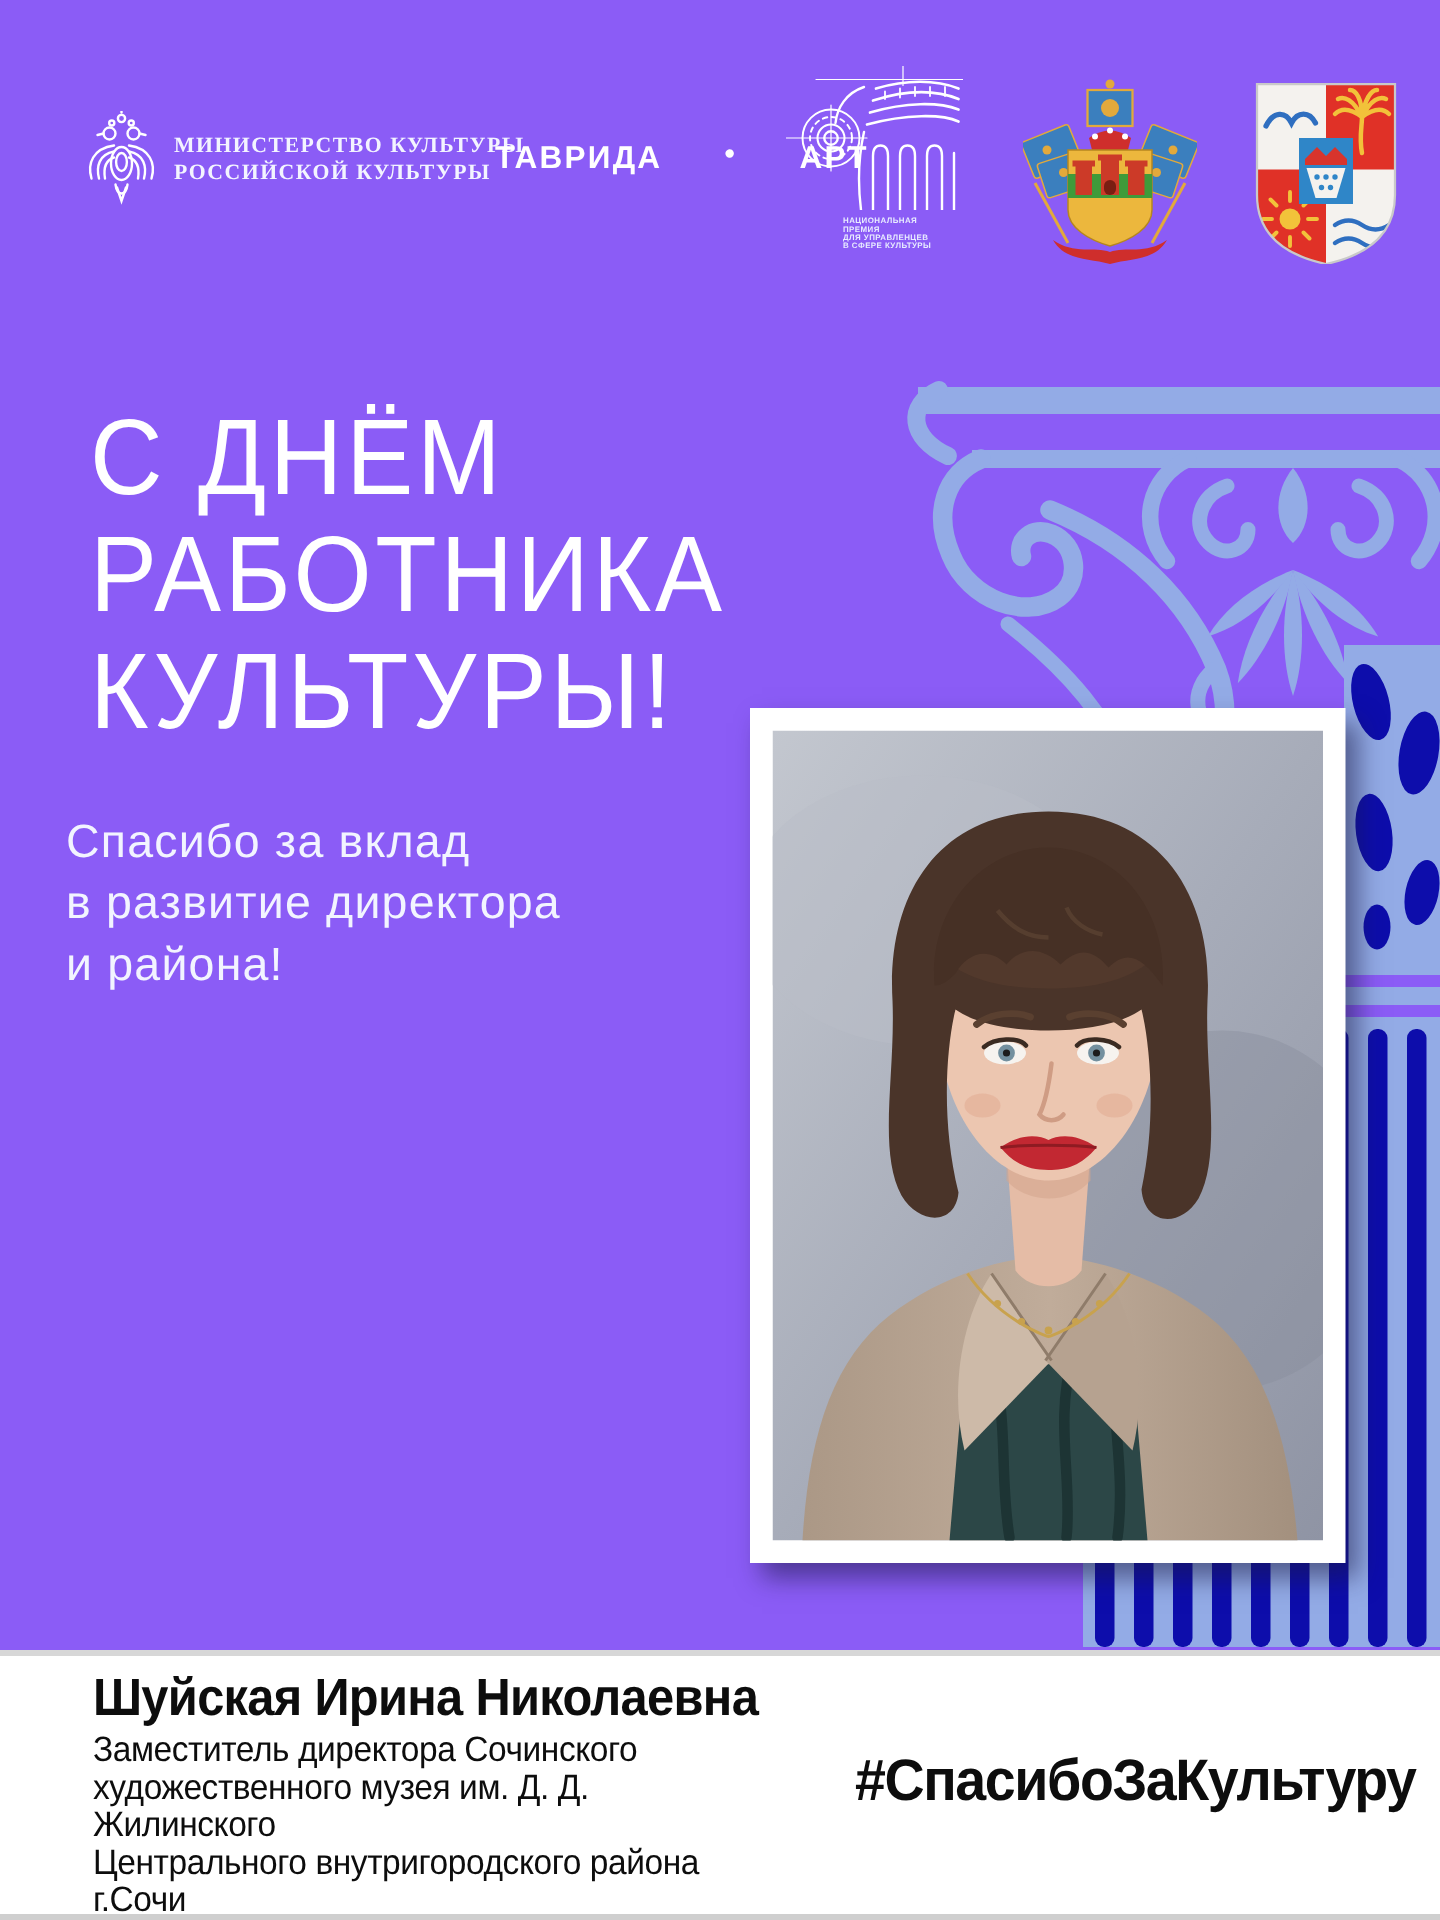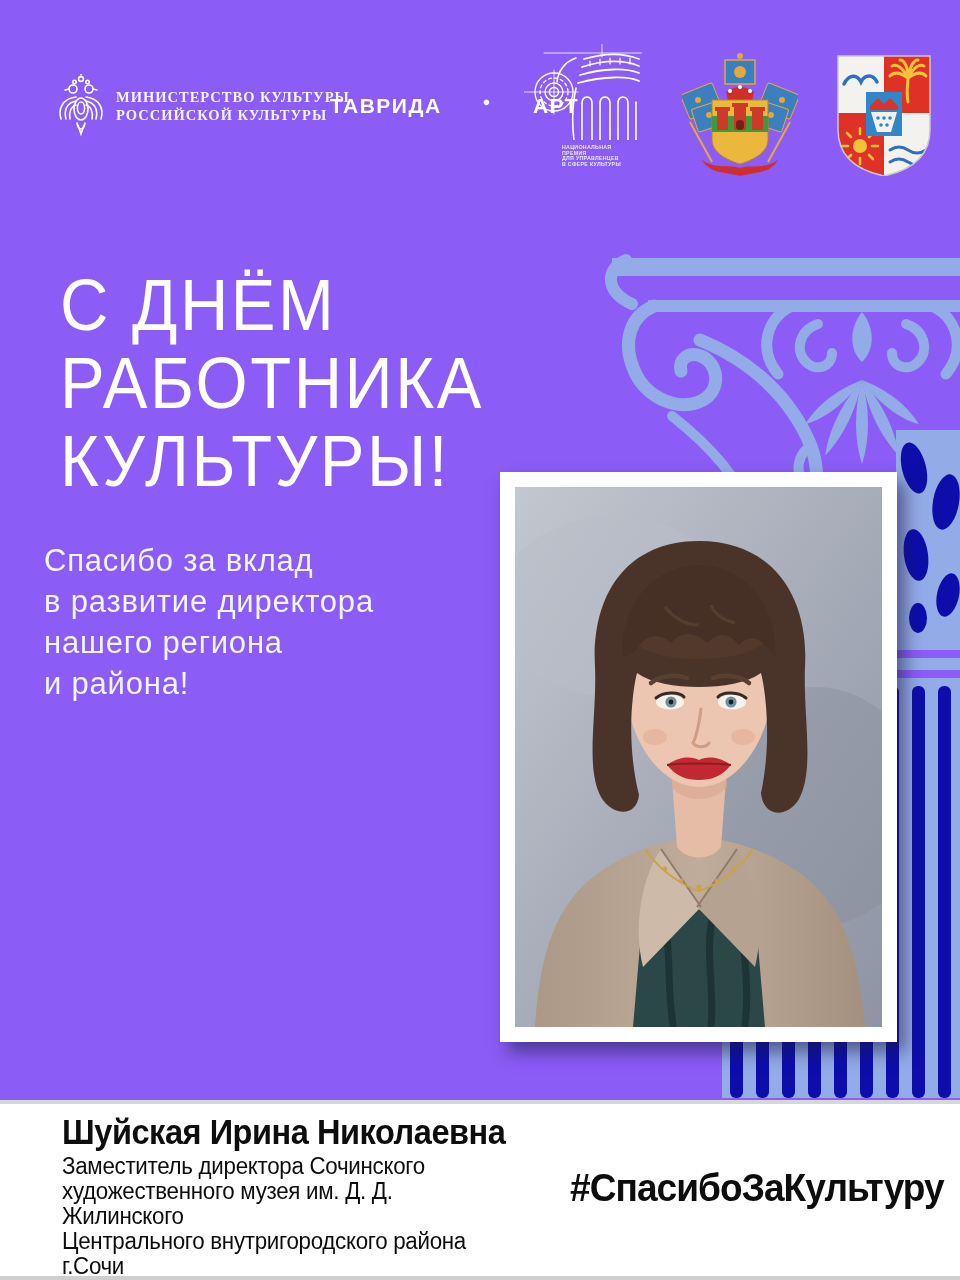--- a/index.html
+++ b/index.html
@@ -265,21 +265,20 @@
 
   <div id="title">
     <div>С ДНЁМ</div>
     <div>РАБОТНИКА</div>
     <div>КУЛЬТУРЫ!</div>
   </div>
 
   <div id="subtitle">
     <div>Спасибо за вклад</div>
     <div>в развитие директора</div>
-    <div>нашего региона</div>
     <div>и района!</div>
   </div>
 
   <div id="photo-frame">
     <svg width="367" height="540" viewBox="0 0 367 540">
       <defs>
         <linearGradient id="bgGrad" x1="0" y1="0" x2="1" y2="1">
           <stop offset="0" stop-color="#c3c7cf"></stop>
           <stop offset="0.5" stop-color="#a7acb9"></stop>
           <stop offset="1" stop-color="#8f94a4"></stop>

